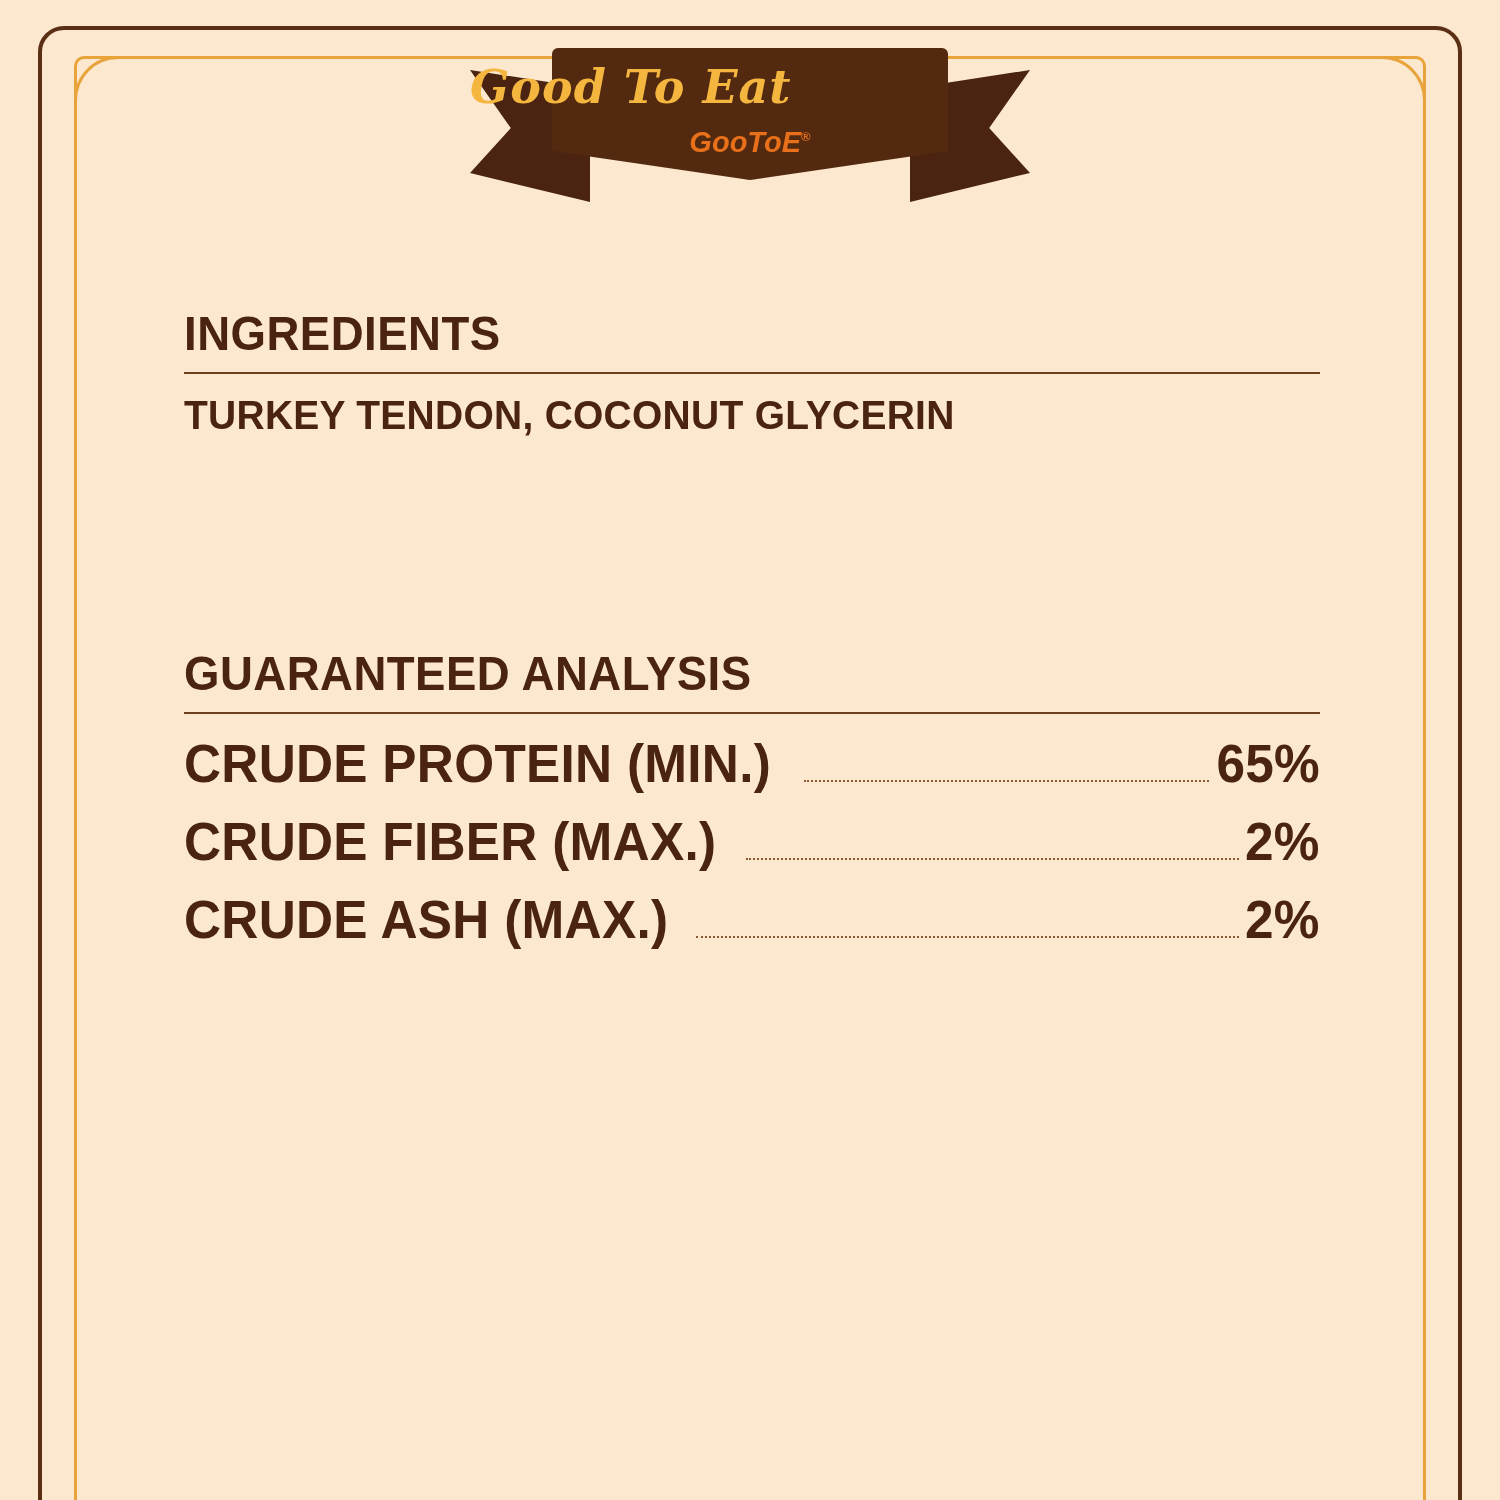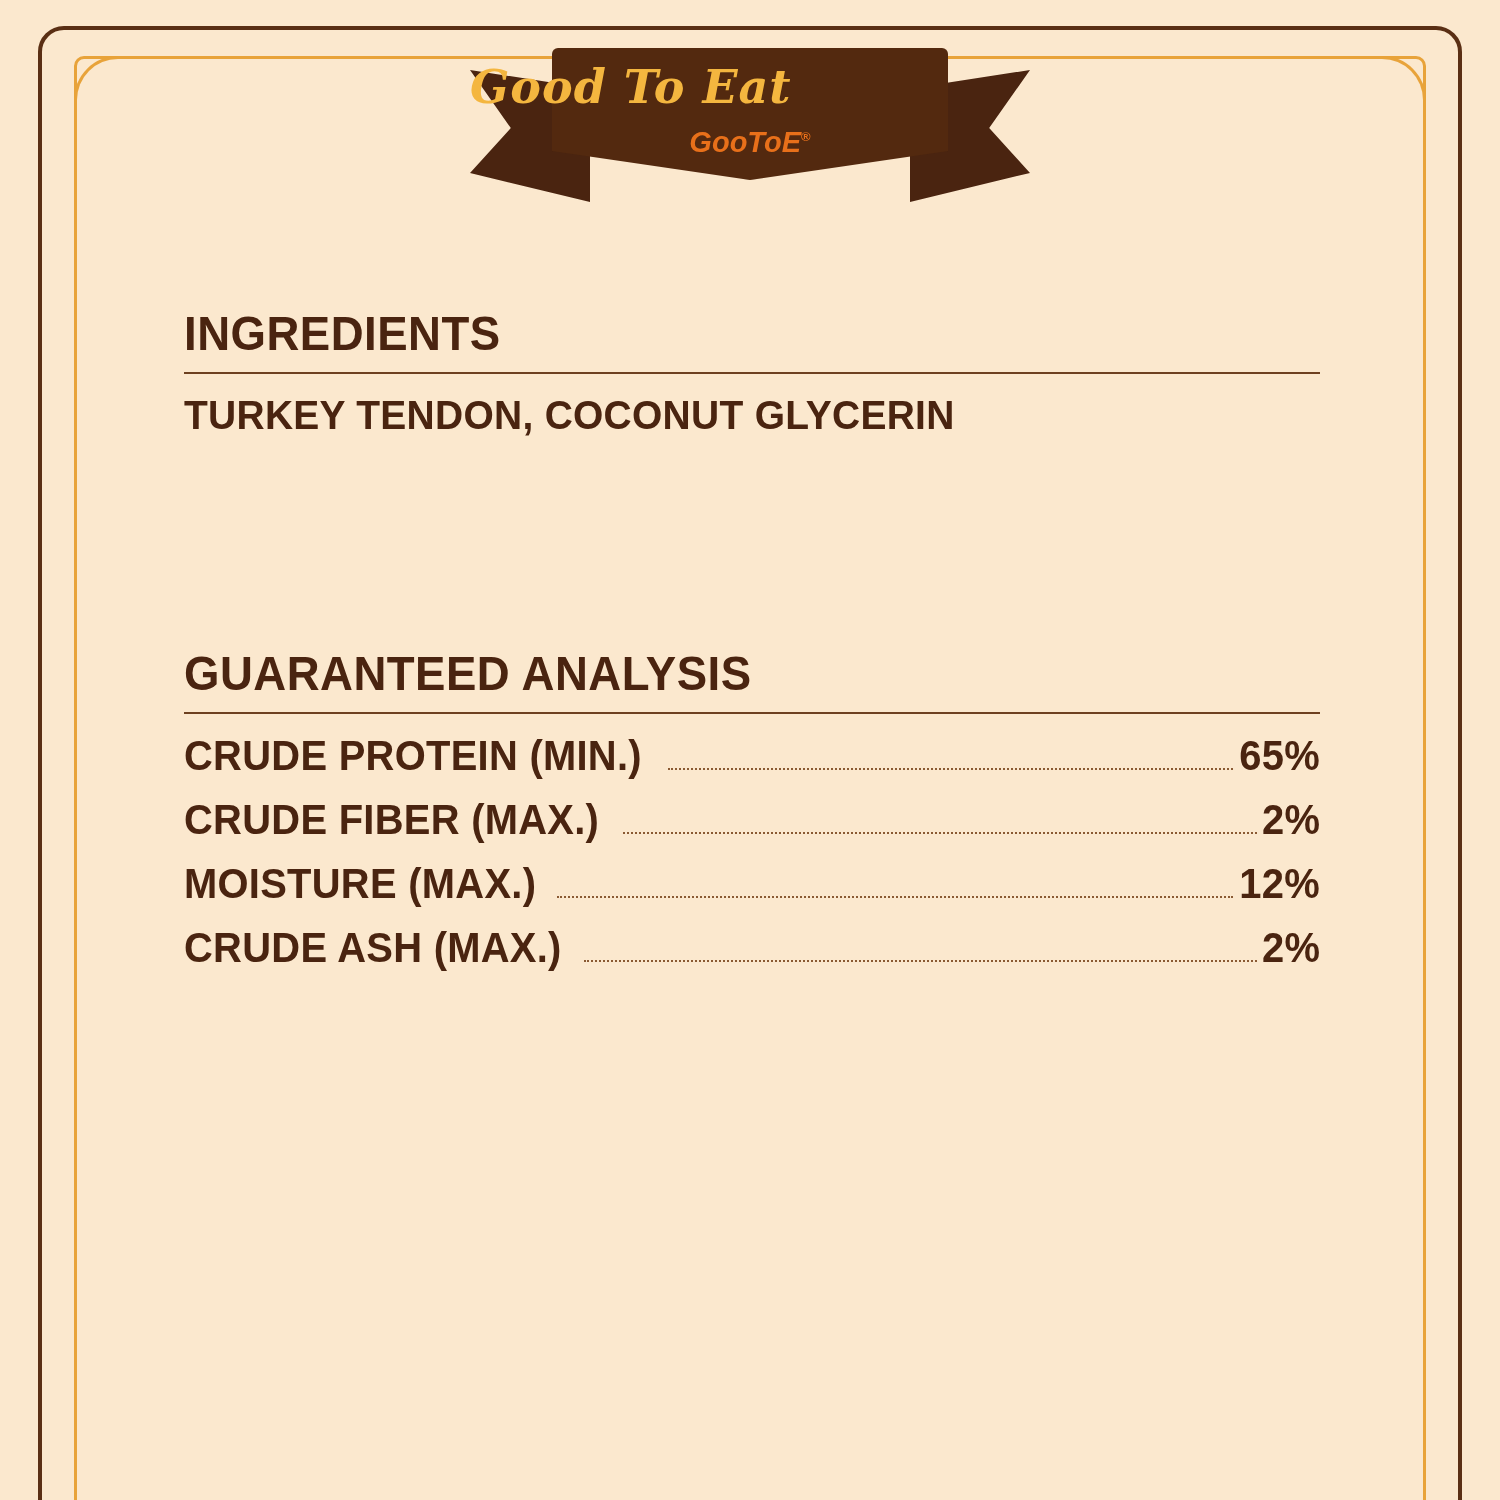--- a/index.html
+++ b/index.html
@@ -164,21 +164,21 @@
 
   .spacer-lg { height: 210px; }
   .spacer-md { height: 120px; }
 
   .ga-row {
     display: flex;
     align-items: baseline;
     margin-bottom: 16px;
     color: #4a2410;
     font-weight: bold;
-    font-size: 42px;
+    font-size: 54px;
     letter-spacing: 0.3px;
   }
   .ga-label {
     white-space: nowrap;
     transform: scaleX(0.95);
     transform-origin: left center;
   }
   .ga-dots {
     flex: 1;
     border-bottom: 2px dotted #8a5a33;
@@ -231,25 +231,20 @@
         <span class="ga-value">65%</span>
       </div>
 
 
       <div class="ga-row">
         <span class="ga-label">CRUDE FIBER (MAX.)</span>
         <span class="ga-dots"></span>
         <span class="ga-value">2%</span>
       </div>
 
-      <div class="ga-row">
-        <span class="ga-label">MOISTURE (MAX.)</span>
-        <span class="ga-dots"></span>
-        <span class="ga-value">12%</span>
-      </div>
 
       <div class="ga-row">
         <span class="ga-label">CRUDE ASH (MAX.)</span>
         <span class="ga-dots"></span>
         <span class="ga-value">2%</span>
       </div>
     </div>
 
     <div class="spacer-md"></div>
 

